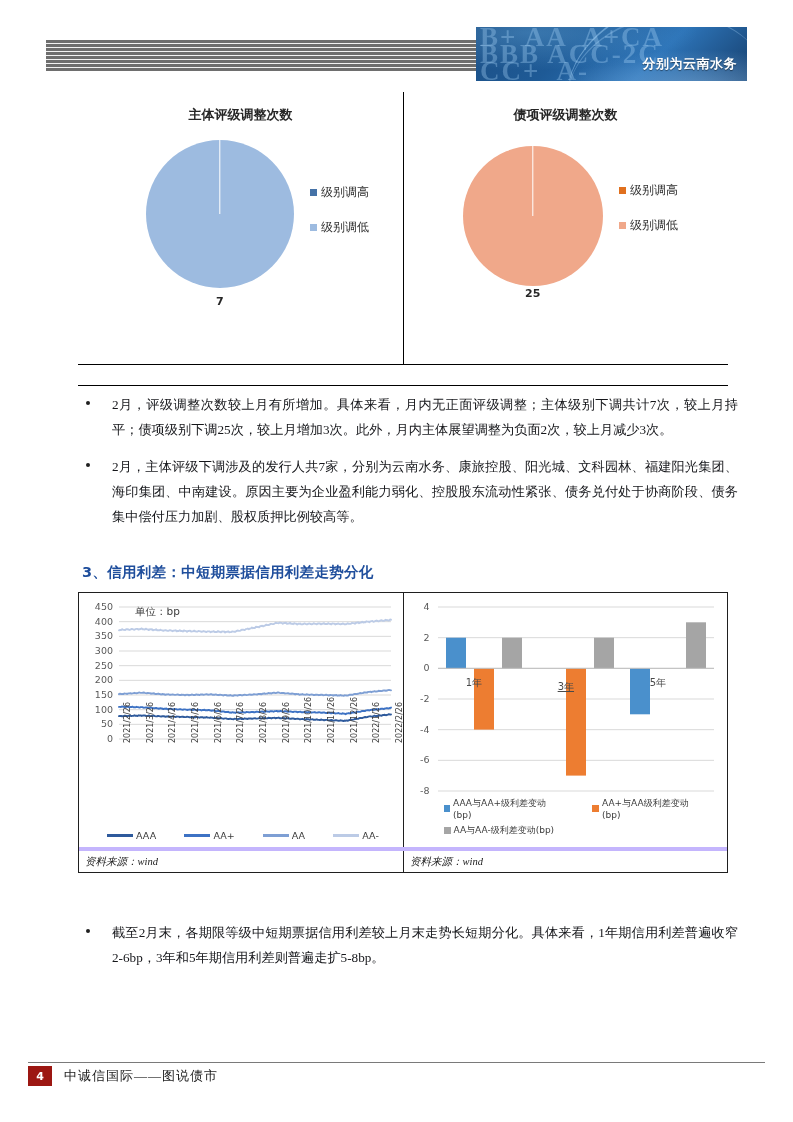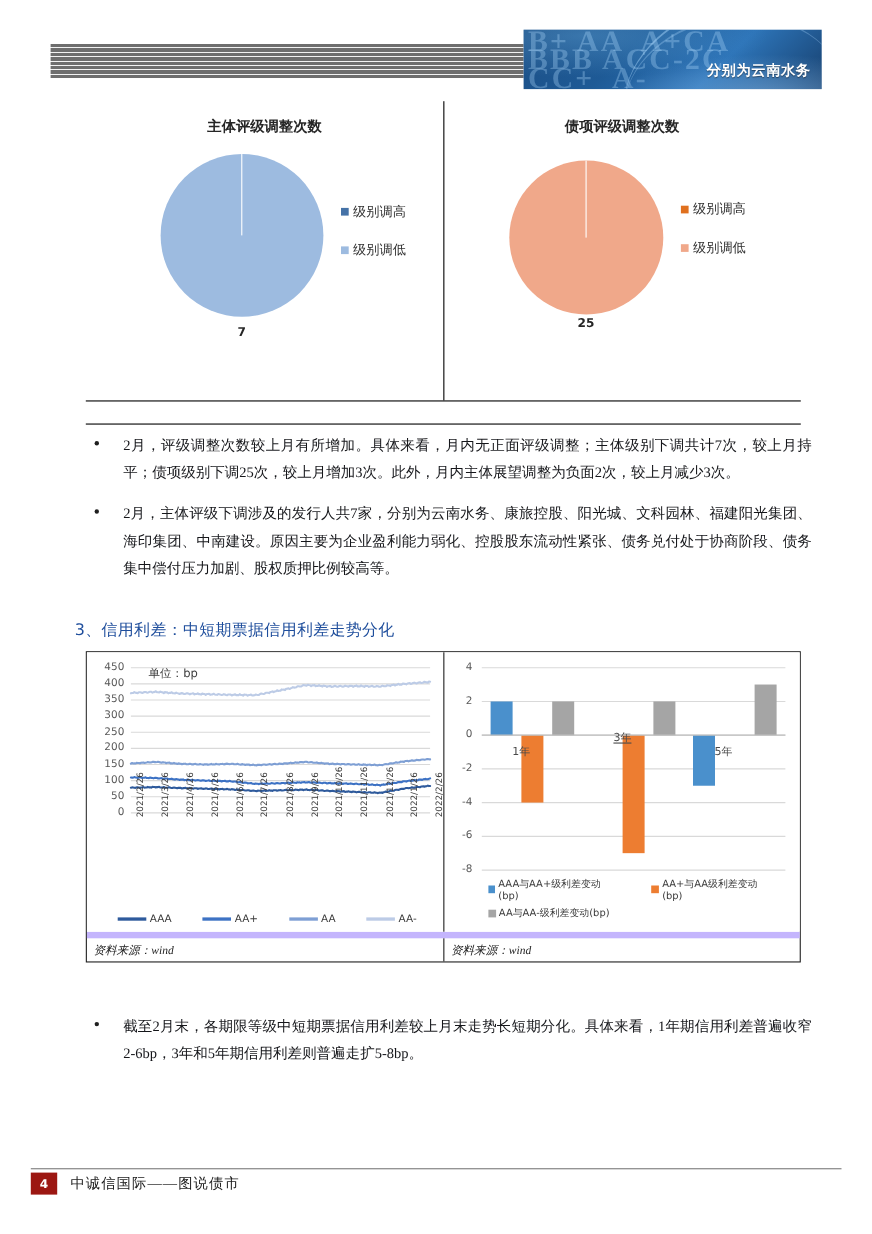--- a/index.html
+++ b/index.html
@@ -105,43 +105,43 @@
     border-radius:50%; background:#1f1f1f;
   }
   .bullet p {
     margin:0; font-family:"Liberation Serif","DejaVu Serif",serif;
     font-size:13.2px; line-height:25px; color:#15161a;
     text-align:justify; text-justify:inter-ideograph;
   }
 
   
   .section-heading {
-    position:absolute; left:68px;
-    font-family:"DejaVu Sans","Liberation Sans",sans-serif;
-    font-size:14.5px; font-weight:normal; color:#1F4E9C;
+    position:absolute; left:82px;
+    font-family:"DejaVu Sans","Liberation Sans",sans-serif;
+    font-size:14.5px; font-weight:bold; color:#1F4E9C;
     letter-spacing:.3px;
   }
 
   
   .fig-table {
     position:absolute; left:78px; width:650px;
     border:1px solid #1f1f1f; box-sizing:border-box;
   }
   .fig-head { display:flex; height:22px; }
   .fig-head .hcell {
     flex:1 1 50%; background:#3B72B5; color:#fff;
     display:flex; align-items:center; justify-content:center;
     font-family:"DejaVu Sans","Liberation Sans",sans-serif;
     font-size:11px; font-weight:bold; letter-spacing:.3px;
   }
   .fig-head .hcell + .hcell { border-left:1px solid #ffffff; }
   .fig-body { display:flex; height:254px; }
   .fig-body .bcell { flex:1 1 50%; position:relative; background:#fff; }
   .fig-body .bcell + .bcell { border-left:1px solid #1f1f1f; }
-  .fig-foot { display:flex; height:21px; border-top:6px solid #c4b5fd; }
+  .fig-foot { display:flex; height:21px; border-top:4px solid #c4b5fd; }
   .fig-foot .fcell {
     flex:1 1 50%; display:flex; align-items:center;
     font-family:"Liberation Serif",serif; font-style:italic;
     font-size:10.5px; color:#222; padding-left:6px; box-sizing:border-box;
   }
   .fig-foot .fcell + .fcell { border-left:1px solid #1f1f1f; }
 
   
   .lc-wrap { position:absolute; inset:0; }
   .lc-unit {
@@ -381,21 +381,21 @@
             <rect x="70.0" y="75.3" width="20" height="61.3" fill="#ED7D31"></rect>
             <rect x="98.0" y="44.7" width="20" height="30.7" fill="#A5A5A5"></rect>
             <rect x="162.0" y="75.3" width="20" height="107.3" fill="#ED7D31"></rect>
             <rect x="190.0" y="44.7" width="20" height="30.7" fill="#A5A5A5"></rect>
             <rect x="226.0" y="75.3" width="20" height="46.0" fill="#4A90CC"></rect>
             <rect x="282.0" y="29.3" width="20" height="46.0" fill="#A5A5A5"></rect>
             <line x1="34" y1="75.33333333333334" x2="310" y2="75.33333333333334" stroke="#BFBFBF" stroke-width="1"></line>
           </svg>
         <div id="bc-cats">
             <div class="bc-cat" style="left: 62.16px; top: 83.3333px;">1年</div>
-            <div class="bc-cat" style="left: 154.16px; top: 71px; text-decoration: underline;">3年</div>
+            <div class="bc-cat" style="left: 154.16px; top: 87px; text-decoration: underline;">3年</div>
             <div class="bc-cat" style="left: 246.16px; top: 83.3333px;">5年</div>
           </div>
         <div class="bc-legend" id="bc-legend">
             <div class="lrow">
               <div class="li">
                 <span class="sw" style="background: rgb(74, 144, 204);"></span>
                 <span class="t">AAA与AA+级利差变动(bp)</span>
               </div>
               <div class="li">
                 <span class="sw" style="background: rgb(237, 125, 49);"></span>

